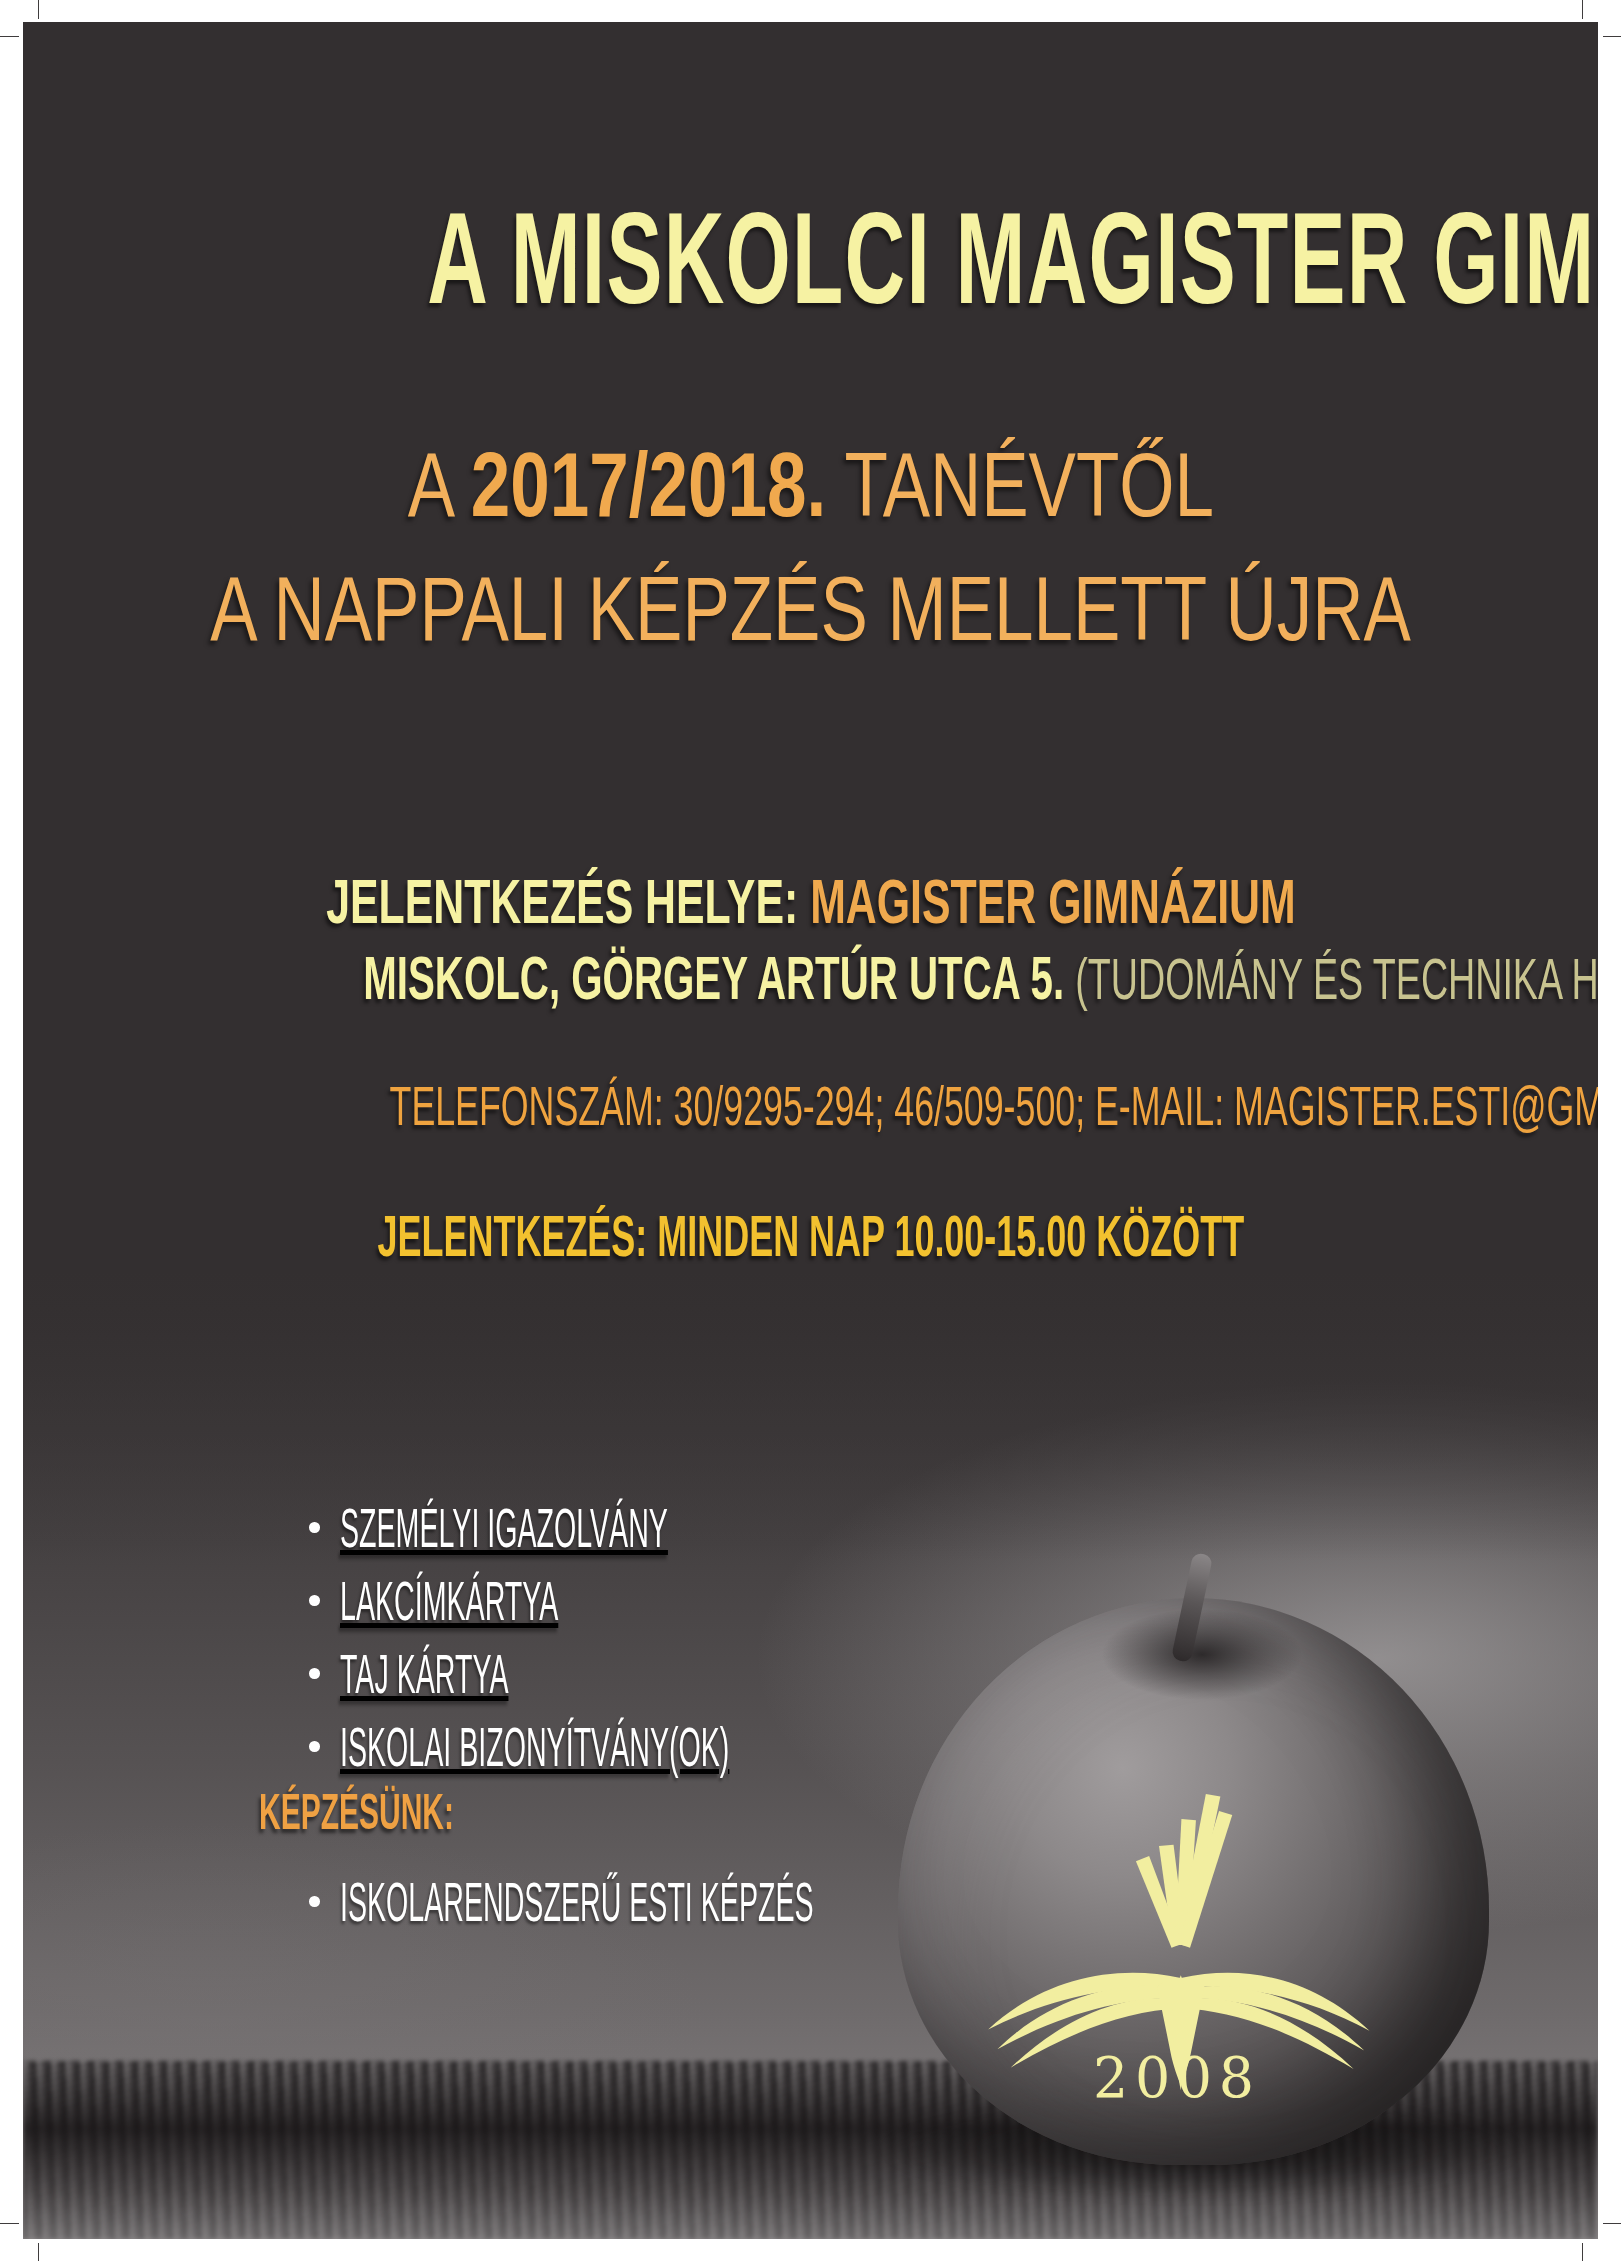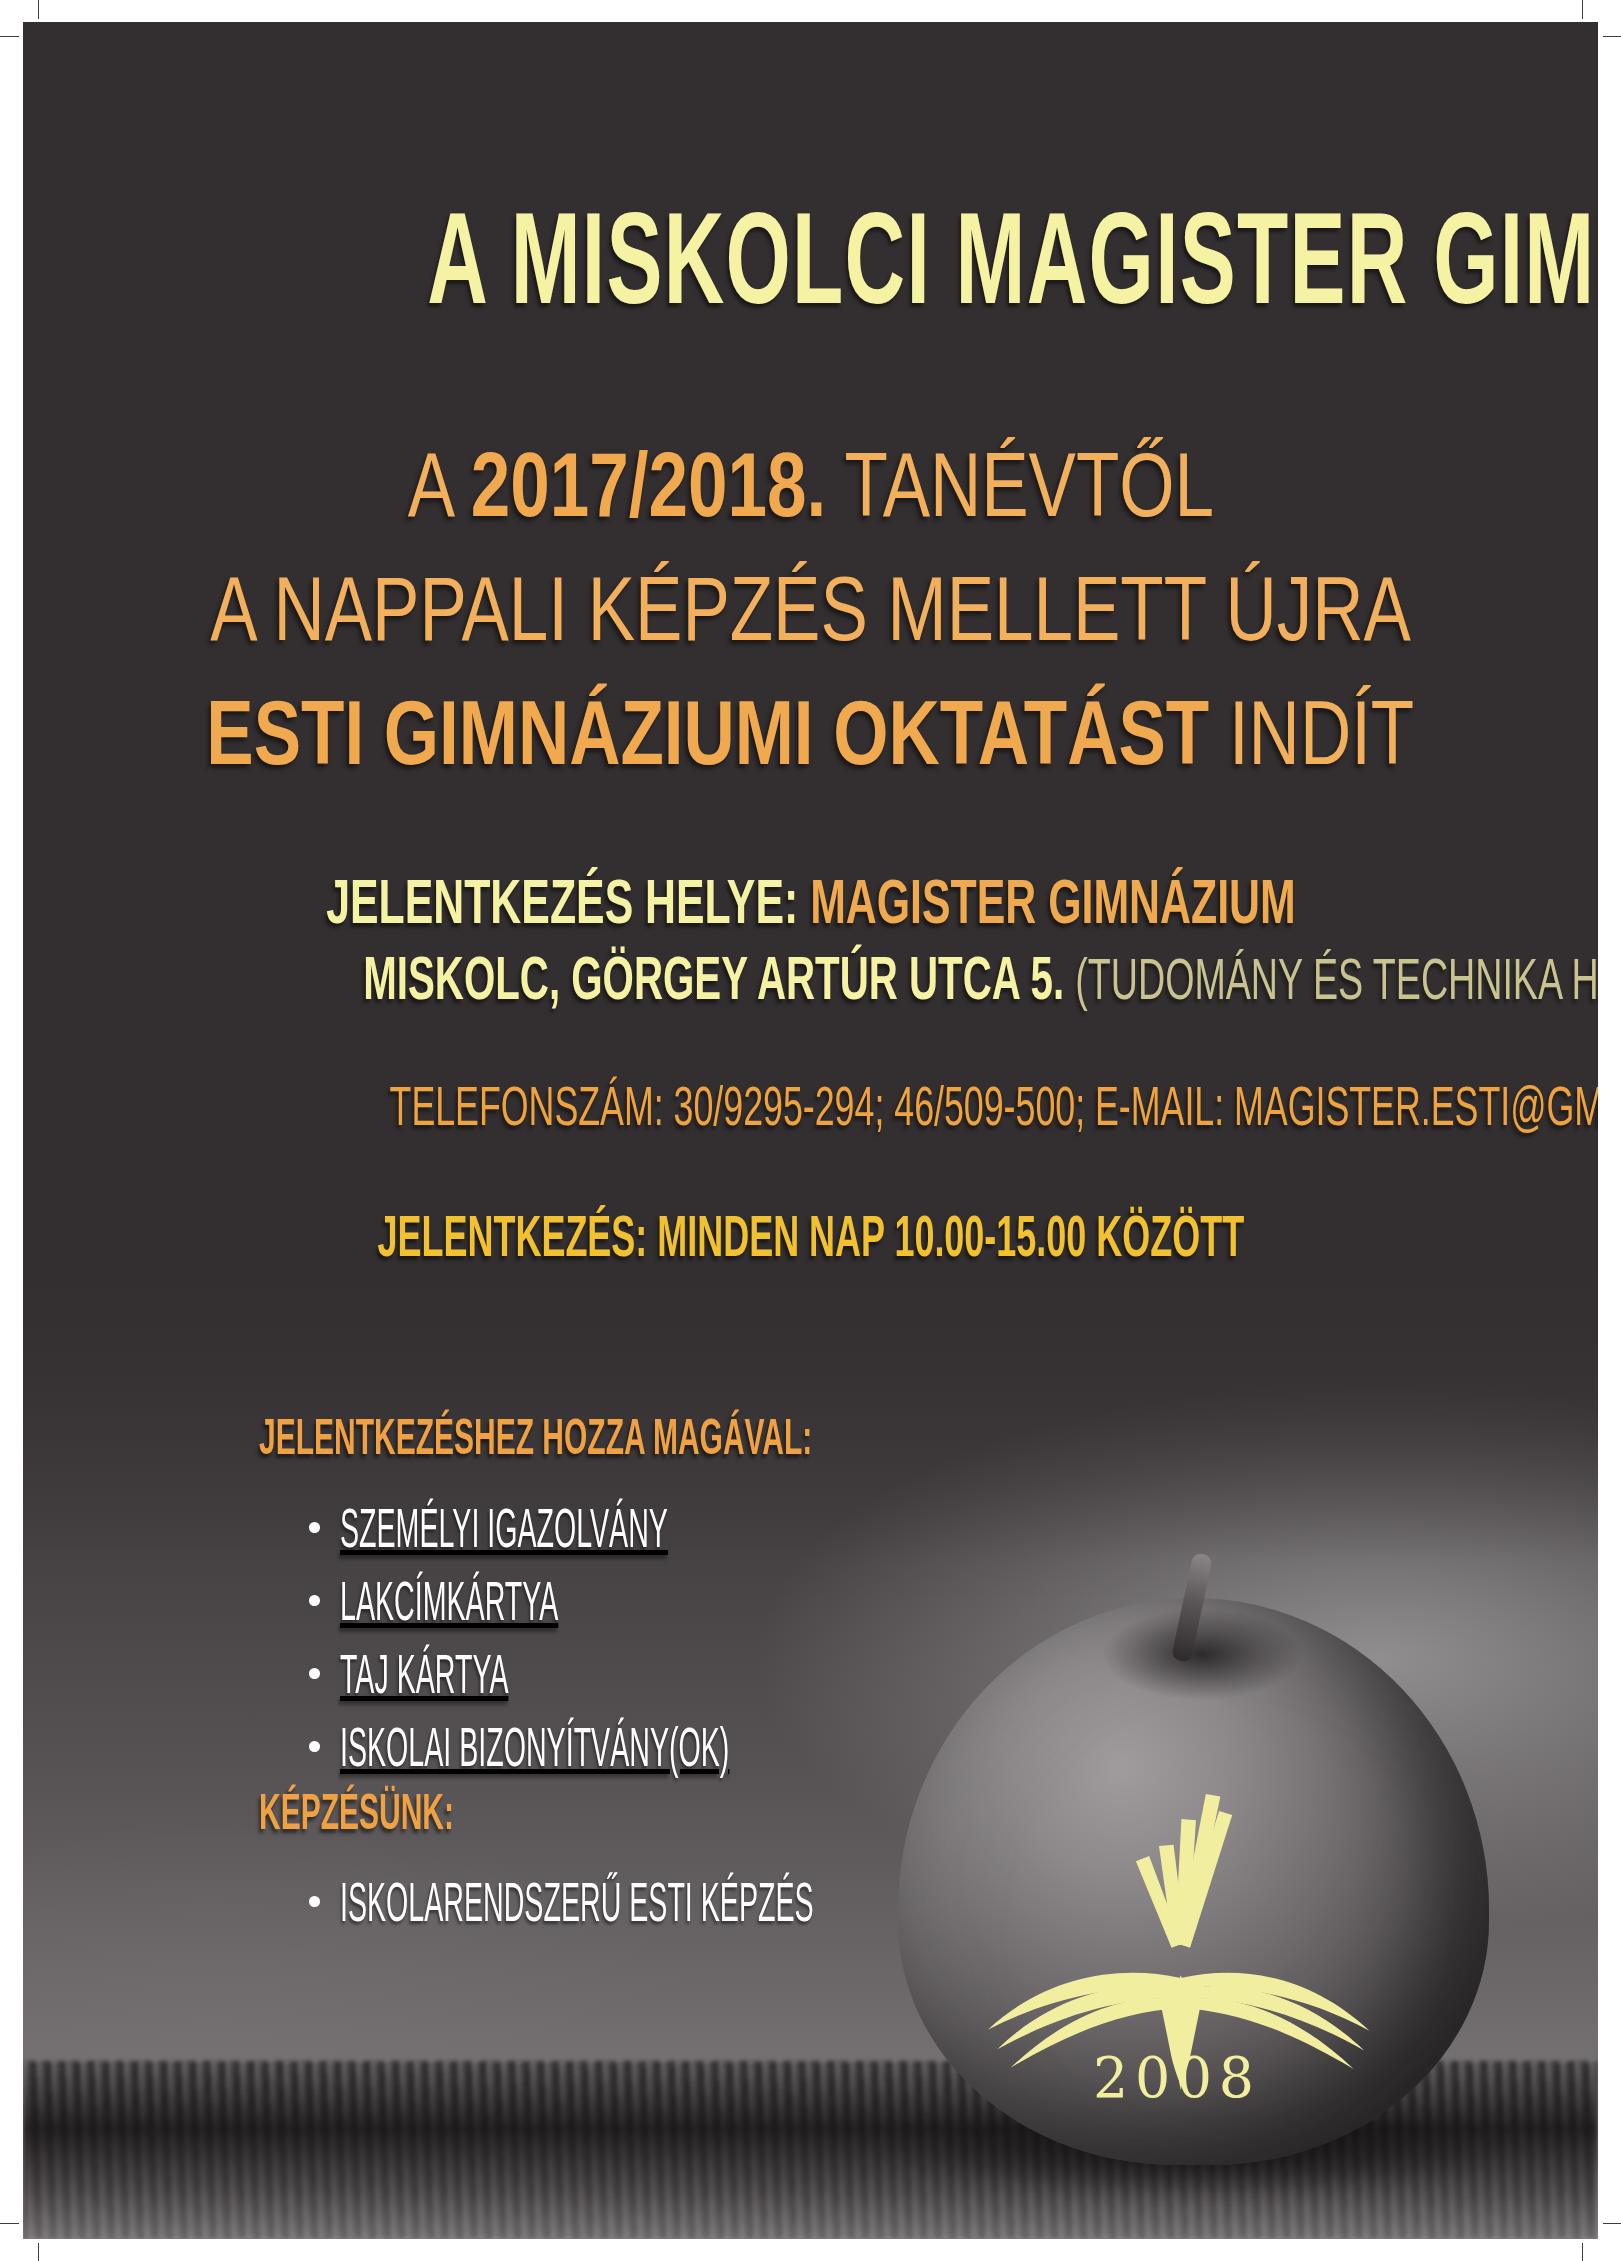--- a/index.html
+++ b/index.html
@@ -125,25 +125,20 @@
 
     <div class="intro shadowed">
       <div class="line">
         <span class="cond">
           <span>A </span><b>2017/2018.</b><span> TANÉVTŐL</span>
         </span>
       </div>
       <div class="line">
         <span class="cond">A NAPPALI KÉPZÉS MELLETT ÚJRA</span>
       </div>
-      <div class="line">
-        <span class="cond">
-          <b>ESTI GIMNÁZIUMI OKTATÁST</b><span> INDÍT</span>
-        </span>
-      </div>
     </div>
 
     <div class="line apply shadowed">
       <span class="cond">
         <span>JELENTKEZÉS HELYE: </span><span class="value">MAGISTER GIMNÁZIUM</span>
       </span>
     </div>
 
     <div class="line address shadowed">
       <span class="cond">
@@ -152,23 +147,20 @@
     </div>
 
     <div class="line contact shadowed">
       <span class="cond">TELEFONSZÁM: 30/9295-294; 46/509-500; E-MAIL: MAGISTER.ESTI@GMAIL.COM</span>
     </div>
 
     <div class="line hours shadowed">
       <span class="cond">JELENTKEZÉS: MINDEN NAP 10.00-15.00 KÖZÖTT</span>
     </div>
 
-    <div class="sec-head bring-head left shadowed">
-      <span class="cond">JELENTKEZÉSHEZ HOZZA MAGÁVAL:</span>
-    </div>
     <ul class="blist bring-list">
       <li>
         <span class="dot"></span>
         <span class="bullet-text">SZEMÉLYI IGAZOLVÁNY</span>
       </li>
       <li>
         <span class="dot"></span>
         <span class="bullet-text">LAKCÍMKÁRTYA</span>
       </li>
       <li>

